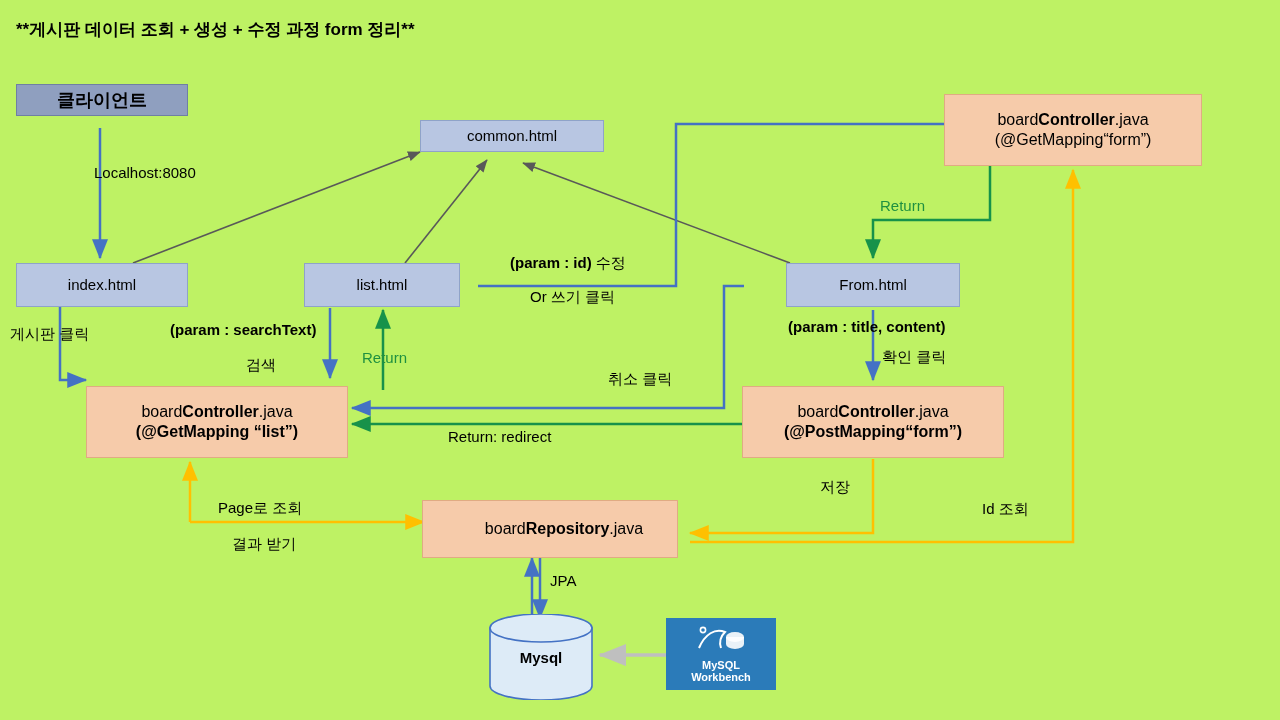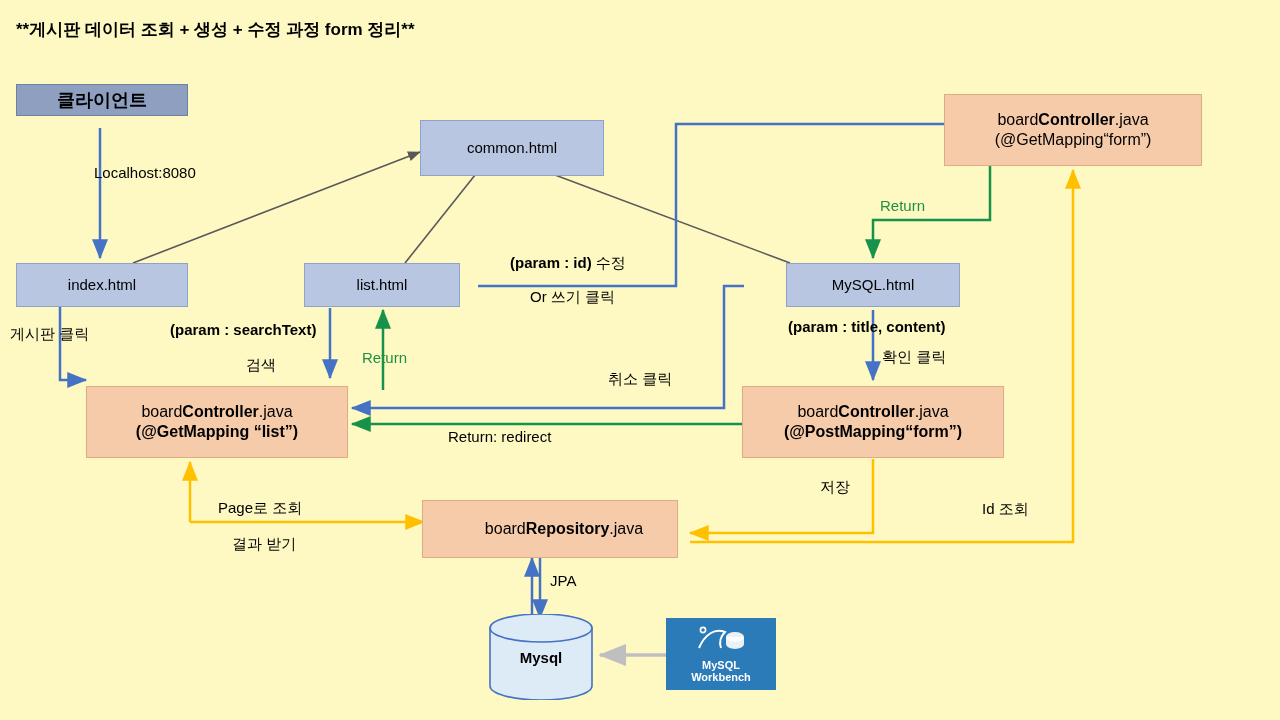--- a/index.html
+++ b/index.html
@@ -9,21 +9,21 @@
   }
   body {
     font-family: "Liberation Sans", sans-serif;
     color: #000000;
   }
   #canvas {
     position: relative;
     width: 1280px;
     height: 720px;
     overflow: hidden;
-    background: #fef9c3;
+    background: #bef264;
   }
   .title {
     position: absolute;
     left: 16px;
     top: 18px;
     font-size: 17px;
     font-weight: bold;
     color: #000;
     white-space: nowrap;
   }
@@ -164,34 +164,34 @@
 
     <path d="M666,655 L600,655" stroke="#bfbfbf" stroke-width="3.5" fill="none" marker-end="url(#ar-gray2)"></path>
   </svg>
 
   <div class="node blue-dark" style="left:16px; top:84px; width:172px; height:32px;">
     <span>클라이언트</span>
   </div>
 
   <div class="label heading" style="left:424px; top:88px;margin-top:30px;">공통화면 레이아웃</div>
 
-  <div class="node blue" style="left:420px; top:120px; width:184px; height:56px;">
+  <div class="node blue" style="left:420px; top:120px; width:184px; height:32px;">
     <span>common.html</span>
   </div>
 
   <div class="node blue" style="left:16px; top:263px; width:172px; height:44px;">
     <span>index.html</span>
   </div>
 
   <div class="node blue" style="left:304px; top:263px; width:156px; height:44px;">
     <span>list.html</span>
   </div>
 
   <div class="node blue" style="left:786px; top:263px; width:174px; height:44px;">
-    <span>MySQL.html</span>
+    <span>From.html</span>
   </div>
 
   <div class="node orange" style="left:944px; top:94px; width:258px; height:72px; flex-direction:column;">
     <div class="nowrap">
       <span>board</span><b>Controller</b><span>.java</span>
     </div>
     <div class="nowrap" style="font-weight:normal;">(@GetMapping“form”)</div>
   </div>
 
   <div class="node orange" style="left:86px; top:386px; width:262px; height:72px; flex-direction:column;">

